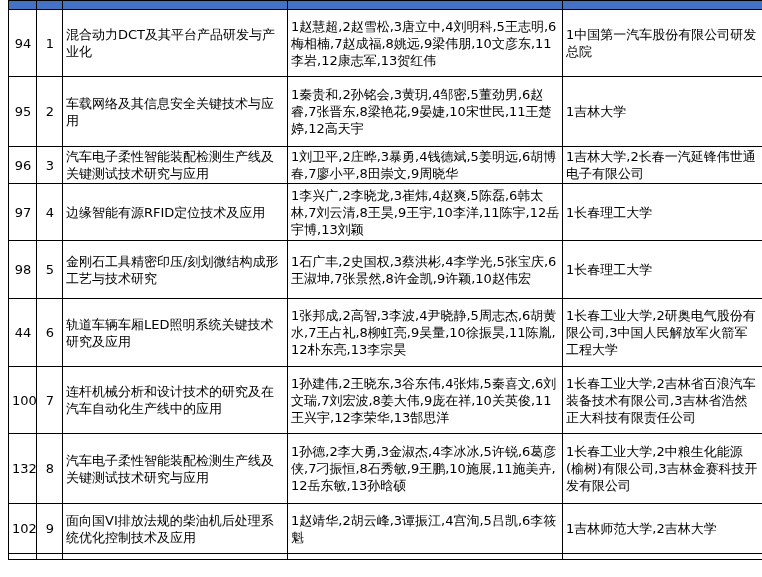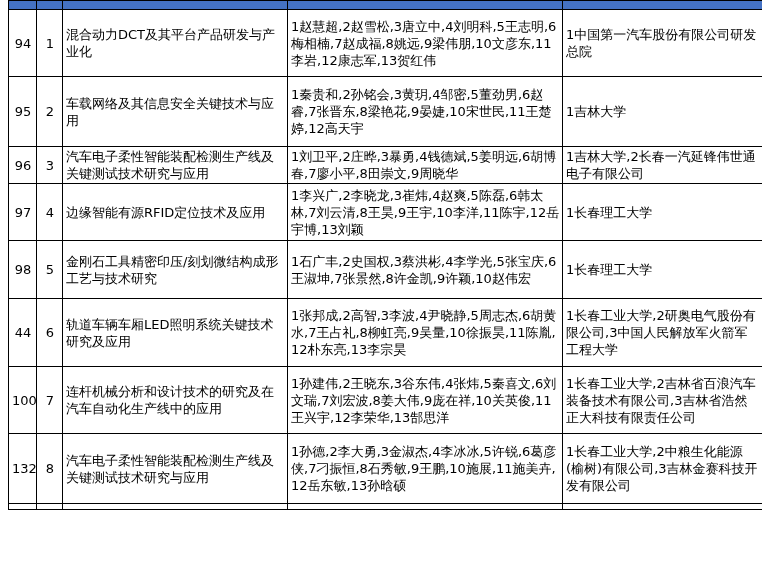--- a/index.html
+++ b/index.html
@@ -125,20 +125,27 @@
     </tr>
 
     <tr style="height:70px">
       <td class="c-seq">132</td>
       <td class="c-no">8</td>
       <td class="c-title">汽车电子柔性智能装配检测生产线及关键测试技术研究与应用</td>
       <td class="c-members">1孙德,2李大勇,3金淑杰,4李冰冰,5许锐,6葛彦侠,7刁振恒,8石秀敏,9王鹏,10施展,11施美卉,12岳东敏,13孙晗硕</td>
       <td class="c-orgs">1长春工业大学,2中粮生化能源(榆树)有限公司,3吉林金赛科技开发有限公司</td>
     </tr>
 
+    <tr style="height:50px">
+      <td class="c-seq">102</td>
+      <td class="c-no">9</td>
+      <td class="c-title">面向国VI排放法规的柴油机后处理系统优化控制技术及应用</td>
+      <td class="c-members">1赵靖华,2胡云峰,3谭振江,4宫洵,5吕凯,6李筱魁</td>
+      <td class="c-orgs">1吉林师范大学,2吉林大学</td>
+    </tr>
 
     <tr class="tail" style="height:6px">
       <td></td>
       <td></td>
       <td></td>
       <td></td>
       <td></td>
     </tr>
   </tbody>
     </table>

